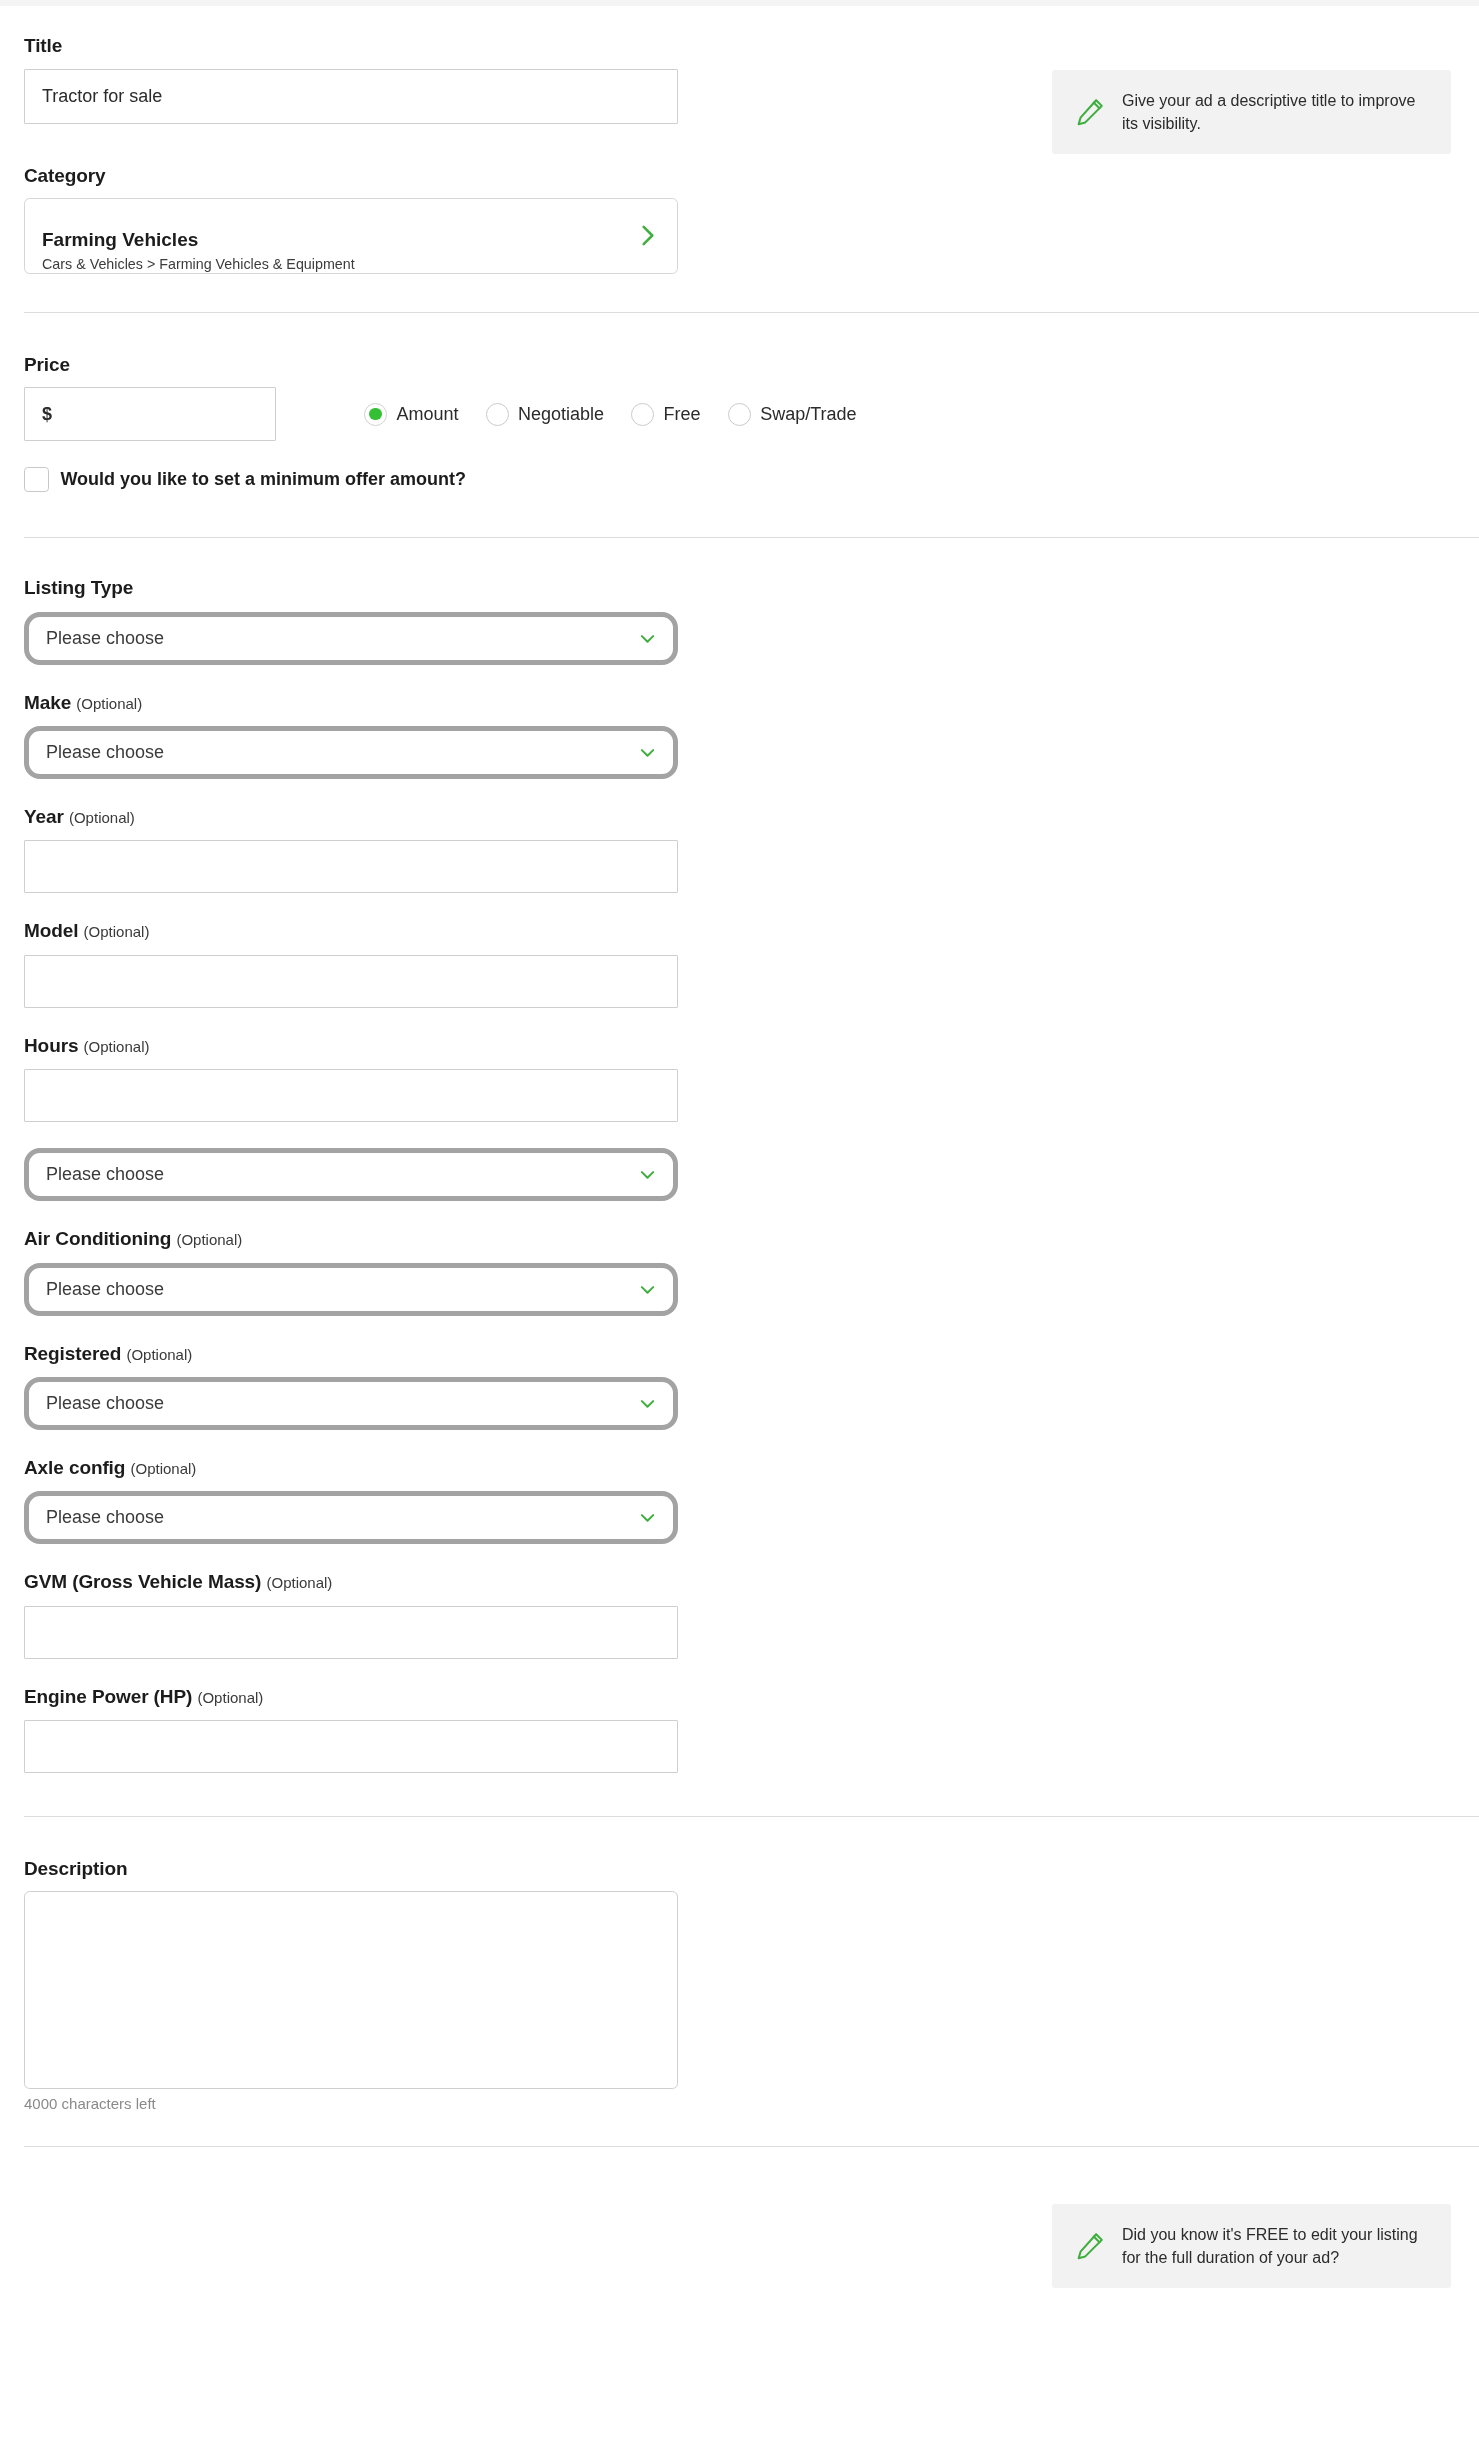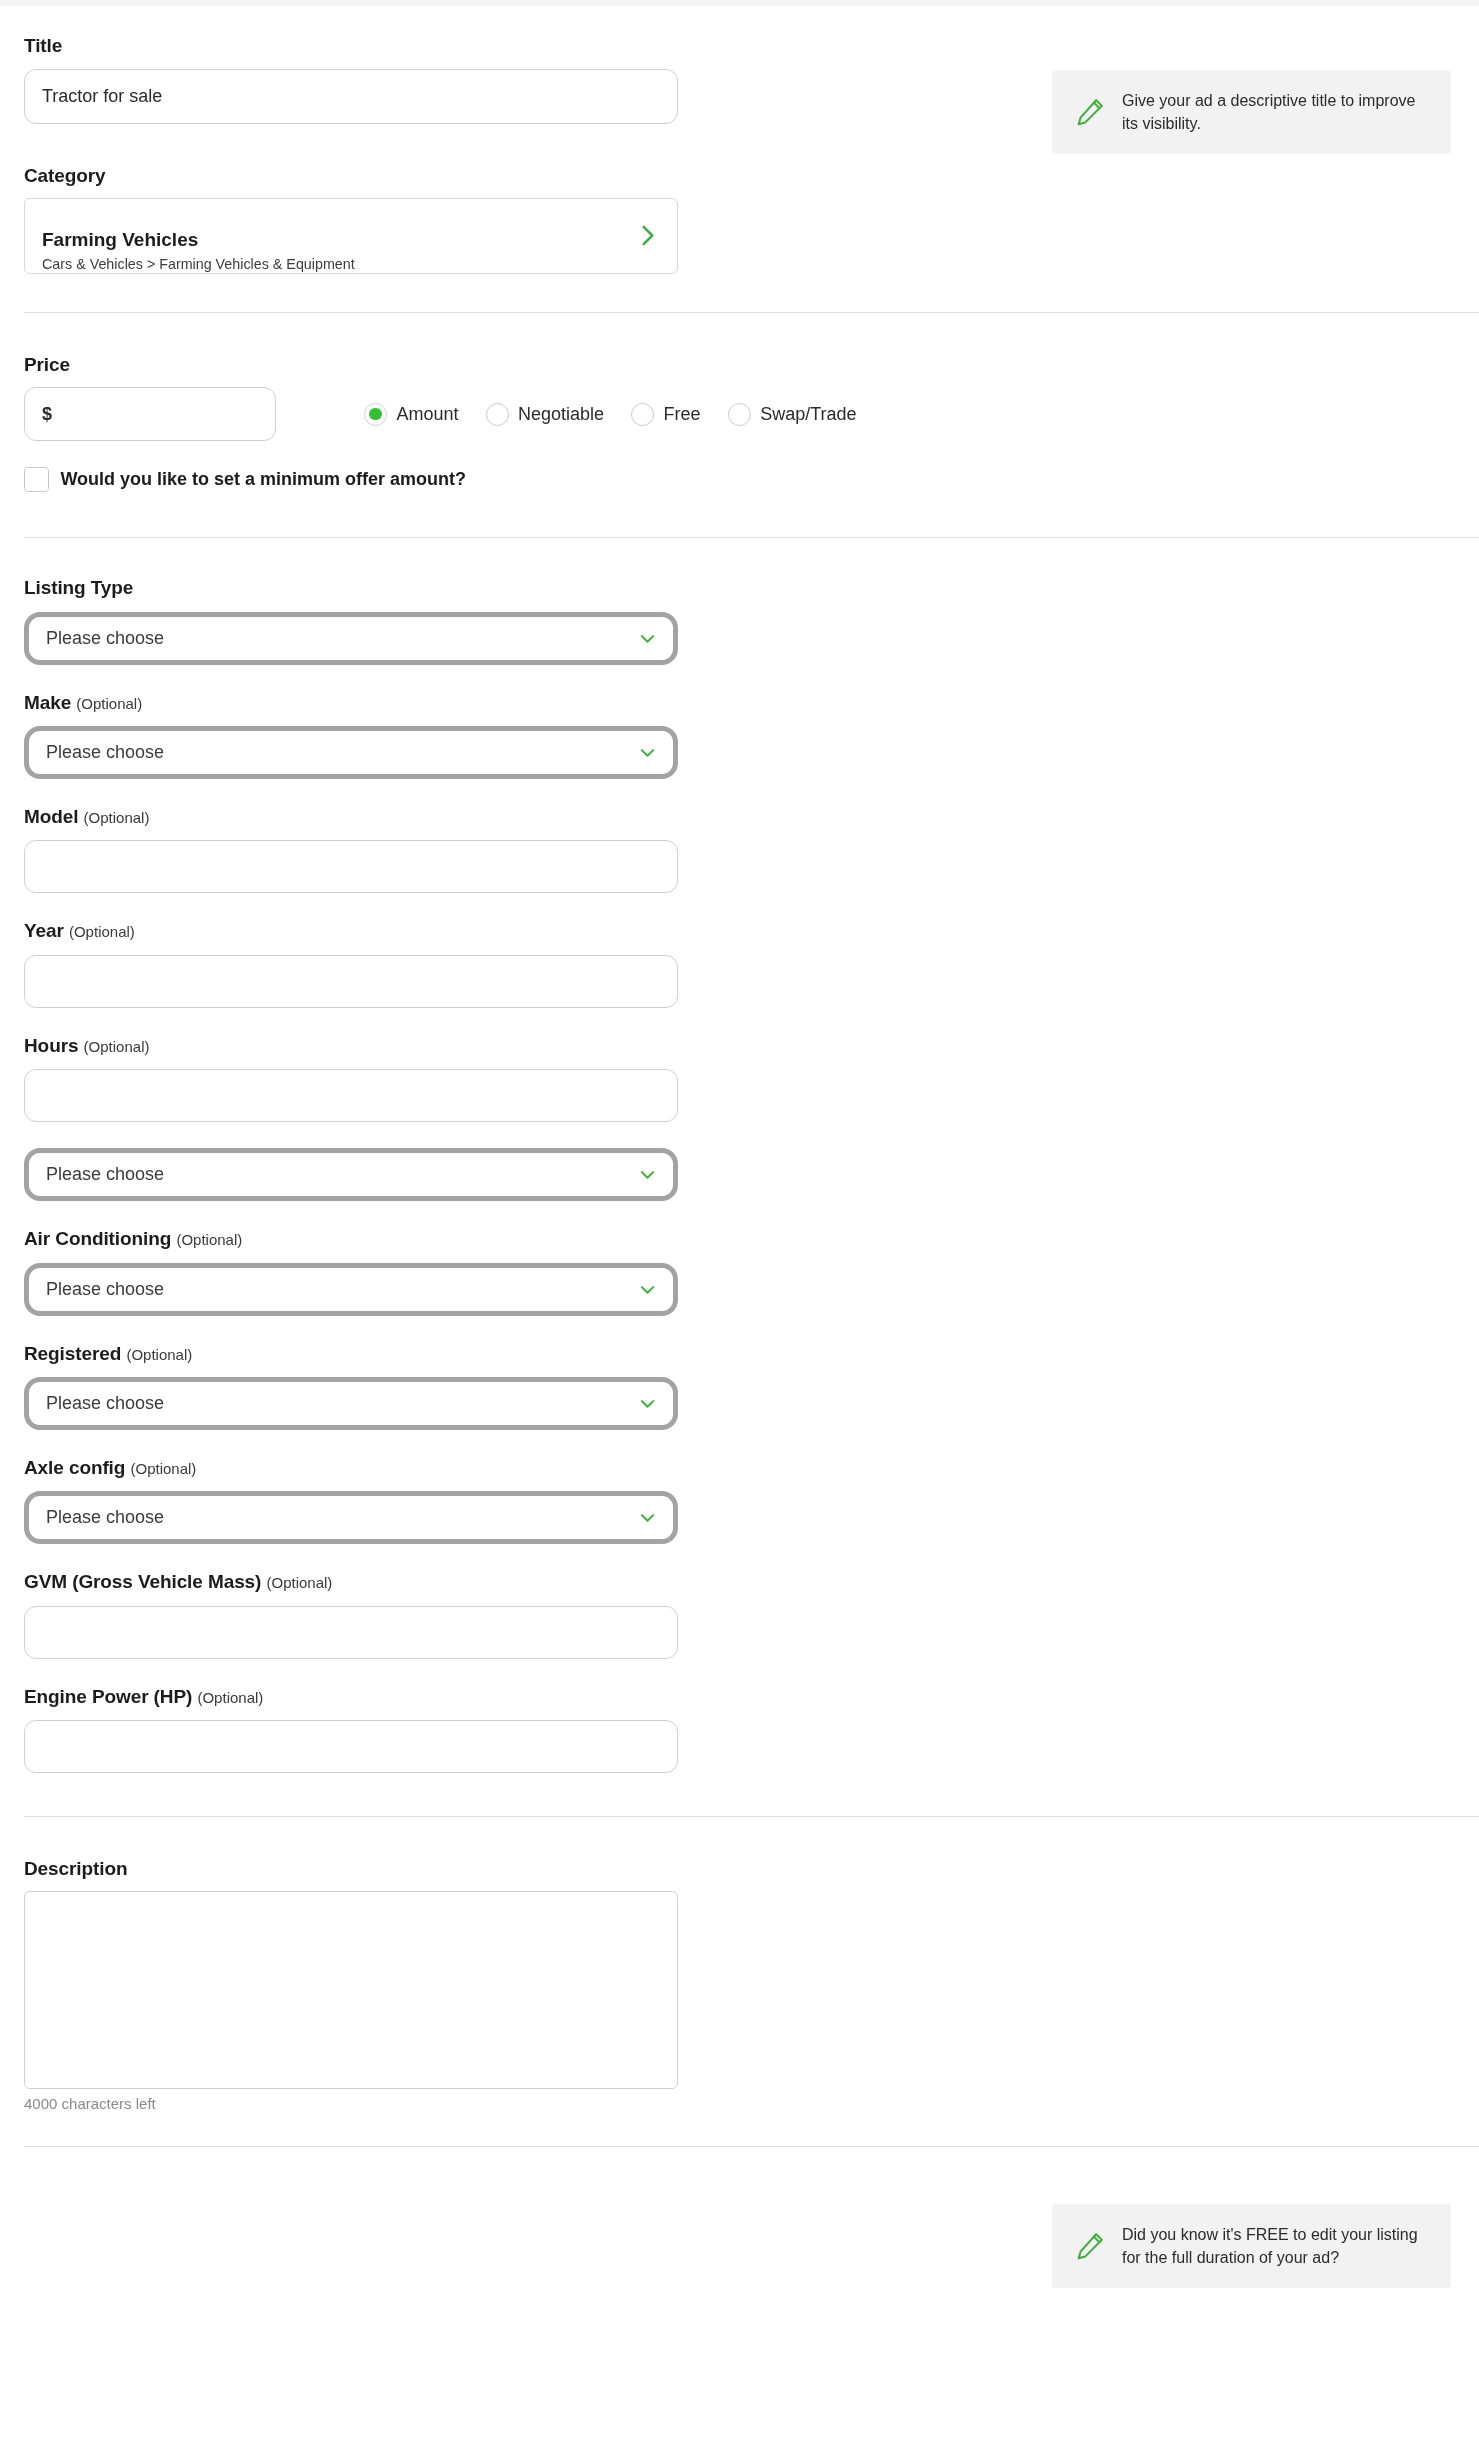--- a/index.html
+++ b/index.html
@@ -49,21 +49,21 @@
     font-size: 15px;
     font-weight: normal;
     color: #3a3a3a;
     letter-spacing: 0;
   }
 
   .input-box {
     width: 654px;
     height: 53px;
     border: 1px solid #cfcfcf;
-    border-radius: 12px;
+    border-radius: 1px;
     background: #ffffff;
     display: flex;
     align-items: center;
     padding: 0 17px;
     font-size: 18px;
     color: #2b2b2b;
   }
 
   .input-value {
     font-size: 18px;
@@ -331,28 +331,28 @@
           <span class="select-text">Please choose</span>
           <span class="chev-down">
             <svg viewBox="0 0 18 18" width="17" height="17" fill="none" stroke="#3fae3f" stroke-width="2.1" stroke-linecap="round" stroke-linejoin="round">
                 <path d="M3 6.5 L9 12.5 L15 6.5"></path>
               </svg>
           </span>
         </div>
       </div>
 
       <div class="field-block" style="margin-top:26px;">
-        <span class="label"><span>Model</span> <span class="optional">(Optional)</span></span>
+        <span class="label"><span>Year</span> <span class="optional">(Optional)</span></span>
         <div class="input-box" style="margin-top:11.4px;">
           <span class="input-value"></span>
         </div>
       </div>
 
       <div class="field-block" style="margin-top:26px;">
-        <span class="label"><span>Year</span> <span class="optional">(Optional)</span></span>
+        <span class="label"><span>Model</span> <span class="optional">(Optional)</span></span>
         <div class="input-box" style="margin-top:11.4px;">
           <span class="input-value"></span>
         </div>
       </div>
 
       <div class="field-block" style="margin-top:26px;">
         <span class="label"><span>Hours</span> <span class="optional">(Optional)</span></span>
         <div class="input-box" style="margin-top:11.4px;">
           <span class="input-value"></span>
         </div>

